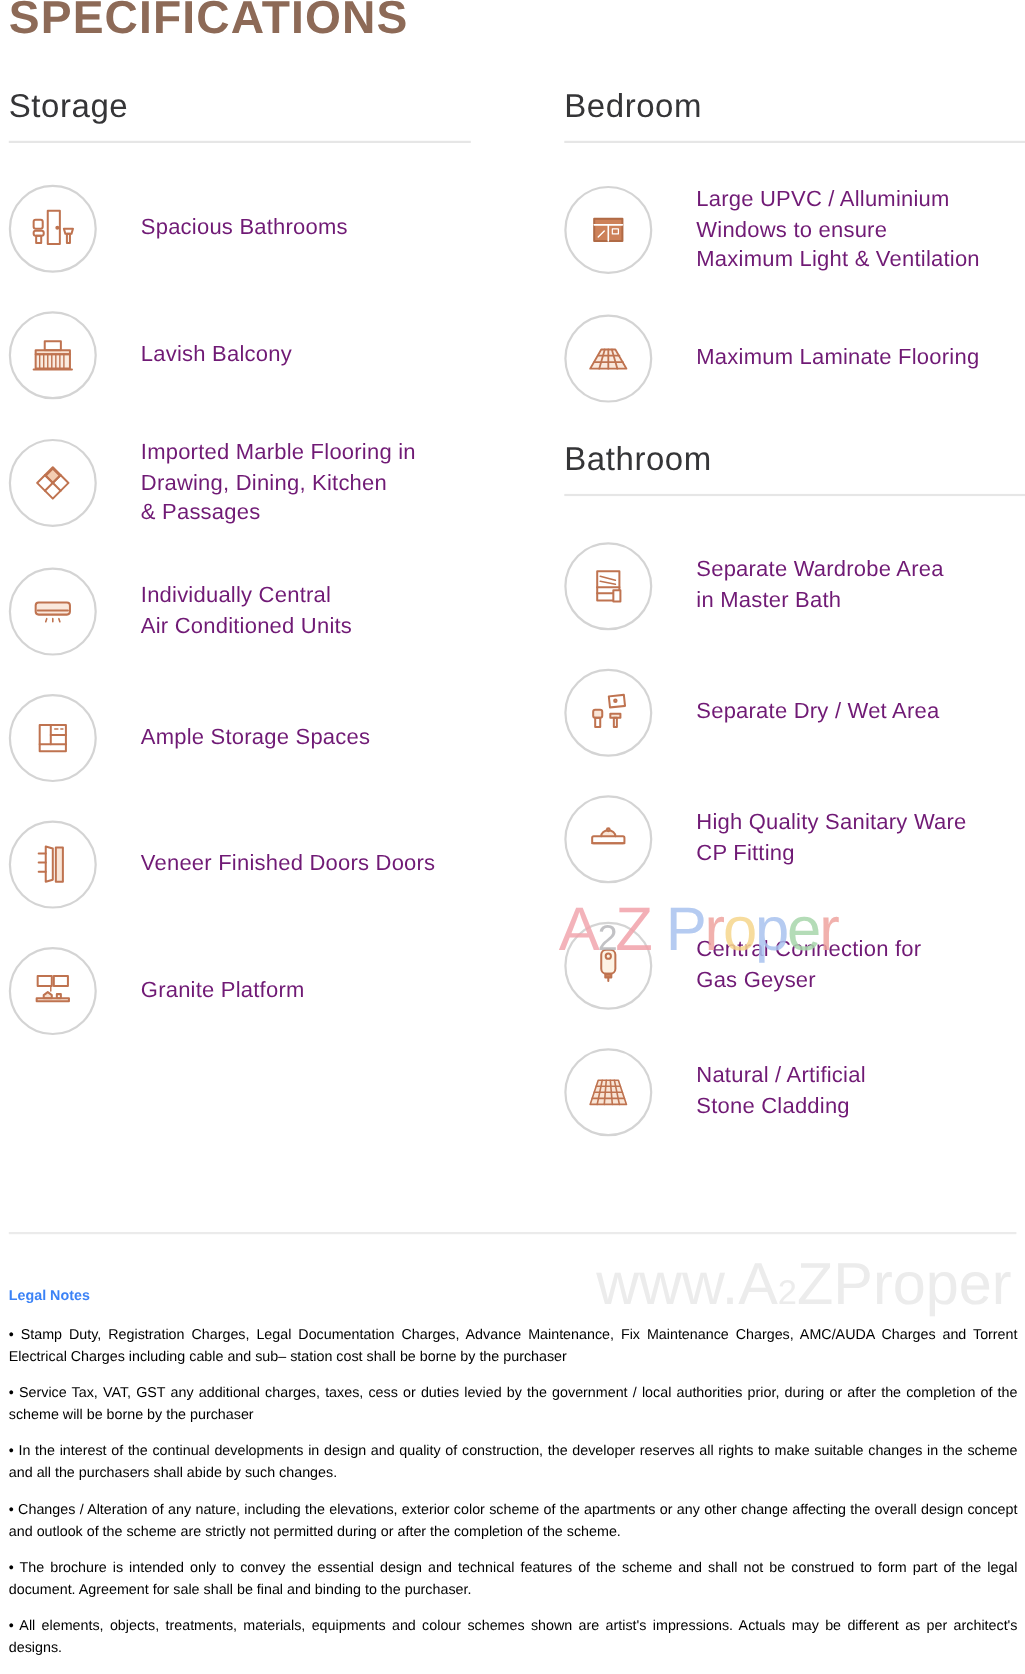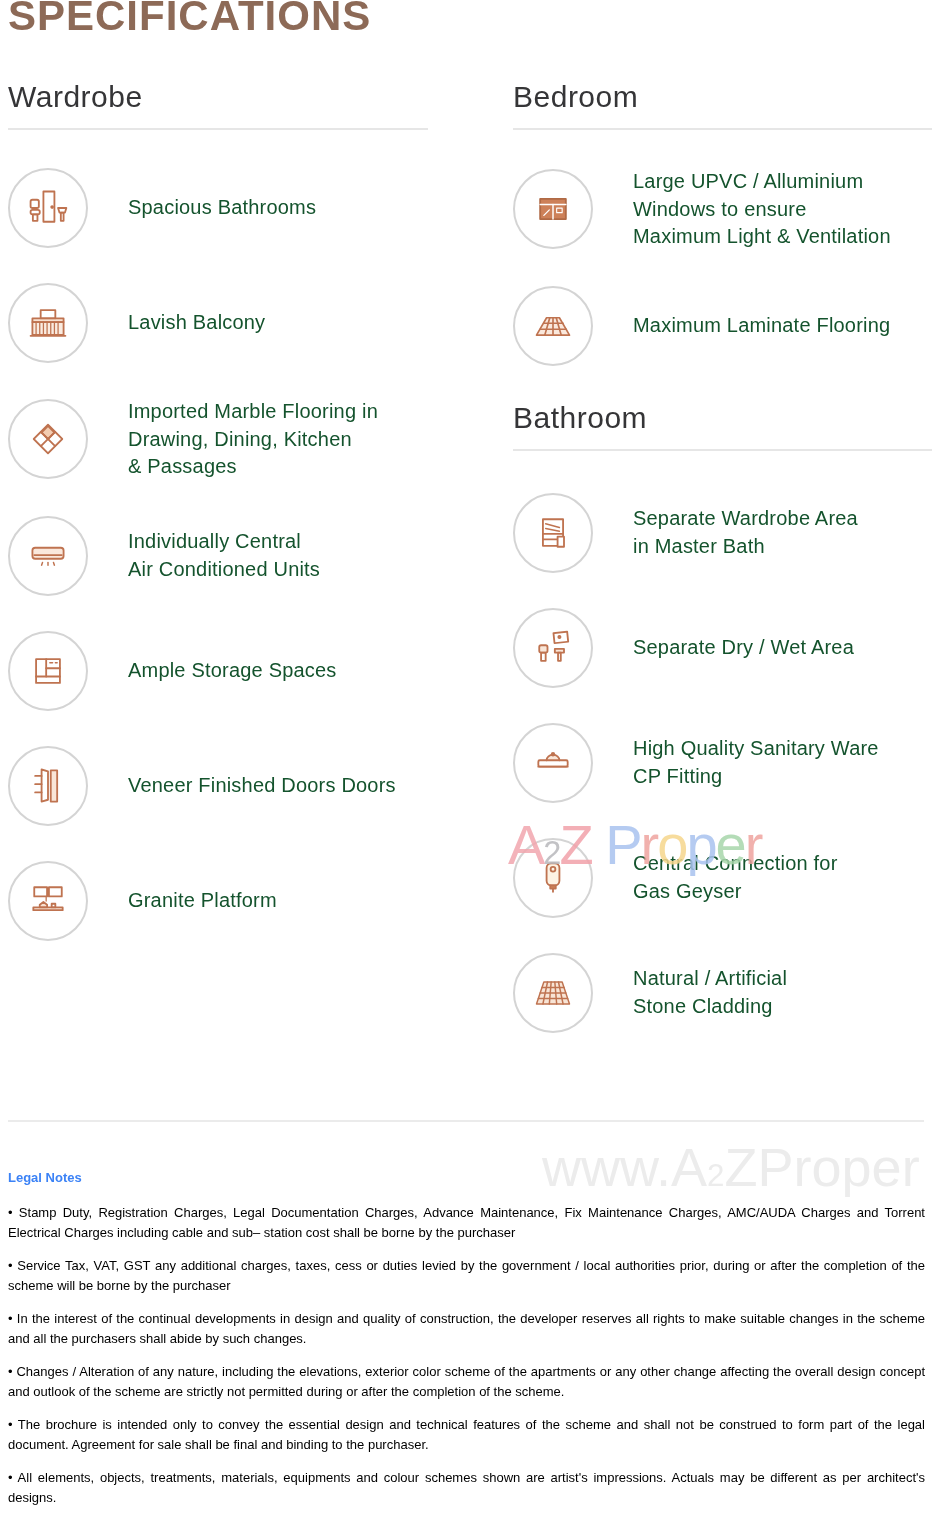--- a/index.html
+++ b/index.html
@@ -30,21 +30,21 @@
   }
   .items { margin-top:38px; }
 
   .spec-item { display:flex; align-items:center; margin-bottom:35px; }
   .icon-circle {
     flex:0 0 80px; width:80px; height:80px; border-radius:50%;
     border:2px solid #d4d4d4; background:#fff;
     display:flex; align-items:center; justify-content:center;
   }
   .spec-label {
-    margin-left:40px; font-size:20px; line-height:1.38; color:#14532d;
+    margin-left:40px; font-size:20px; line-height:1.38; color:#701a75;
     white-space:pre-line; letter-spacing:0.2px;
   }
 
   .bathroom-heading-block { margin-top:32px; }
   .items-bathroom { margin-top:42px; }
 
   .full-rule {
     position:absolute; left:8px; right:8px; top:1120px;
     border:none; border-top:2px solid #ebebeb;
   }
@@ -70,21 +70,21 @@
   svg.spec-icon { display:block; }
 </style>
 </head>
 <body>
 
 <div class="page">
 
   <div class="page-title">SPECIFICATIONS</div>
 
   <div class="col col-left">
-    <div class="section-heading">Wardrobe</div>
+    <div class="section-heading">Storage</div>
     <hr class="heading-rule">
     <div class="items">
 
 
       <div class="spec-item">
         <span class="icon-circle">
           <svg class="spec-icon" width="44" height="44" viewBox="0 0 48 48" fill="none" stroke="#bf7350" stroke-width="2" stroke-linecap="round" stroke-linejoin="round">
             <rect x="19" y="6" width="12" height="33"></rect>
             <circle cx="28.5" cy="23" r="1"></circle>
             <rect x="5" y="15" width="9" height="9" rx="2"></rect>

